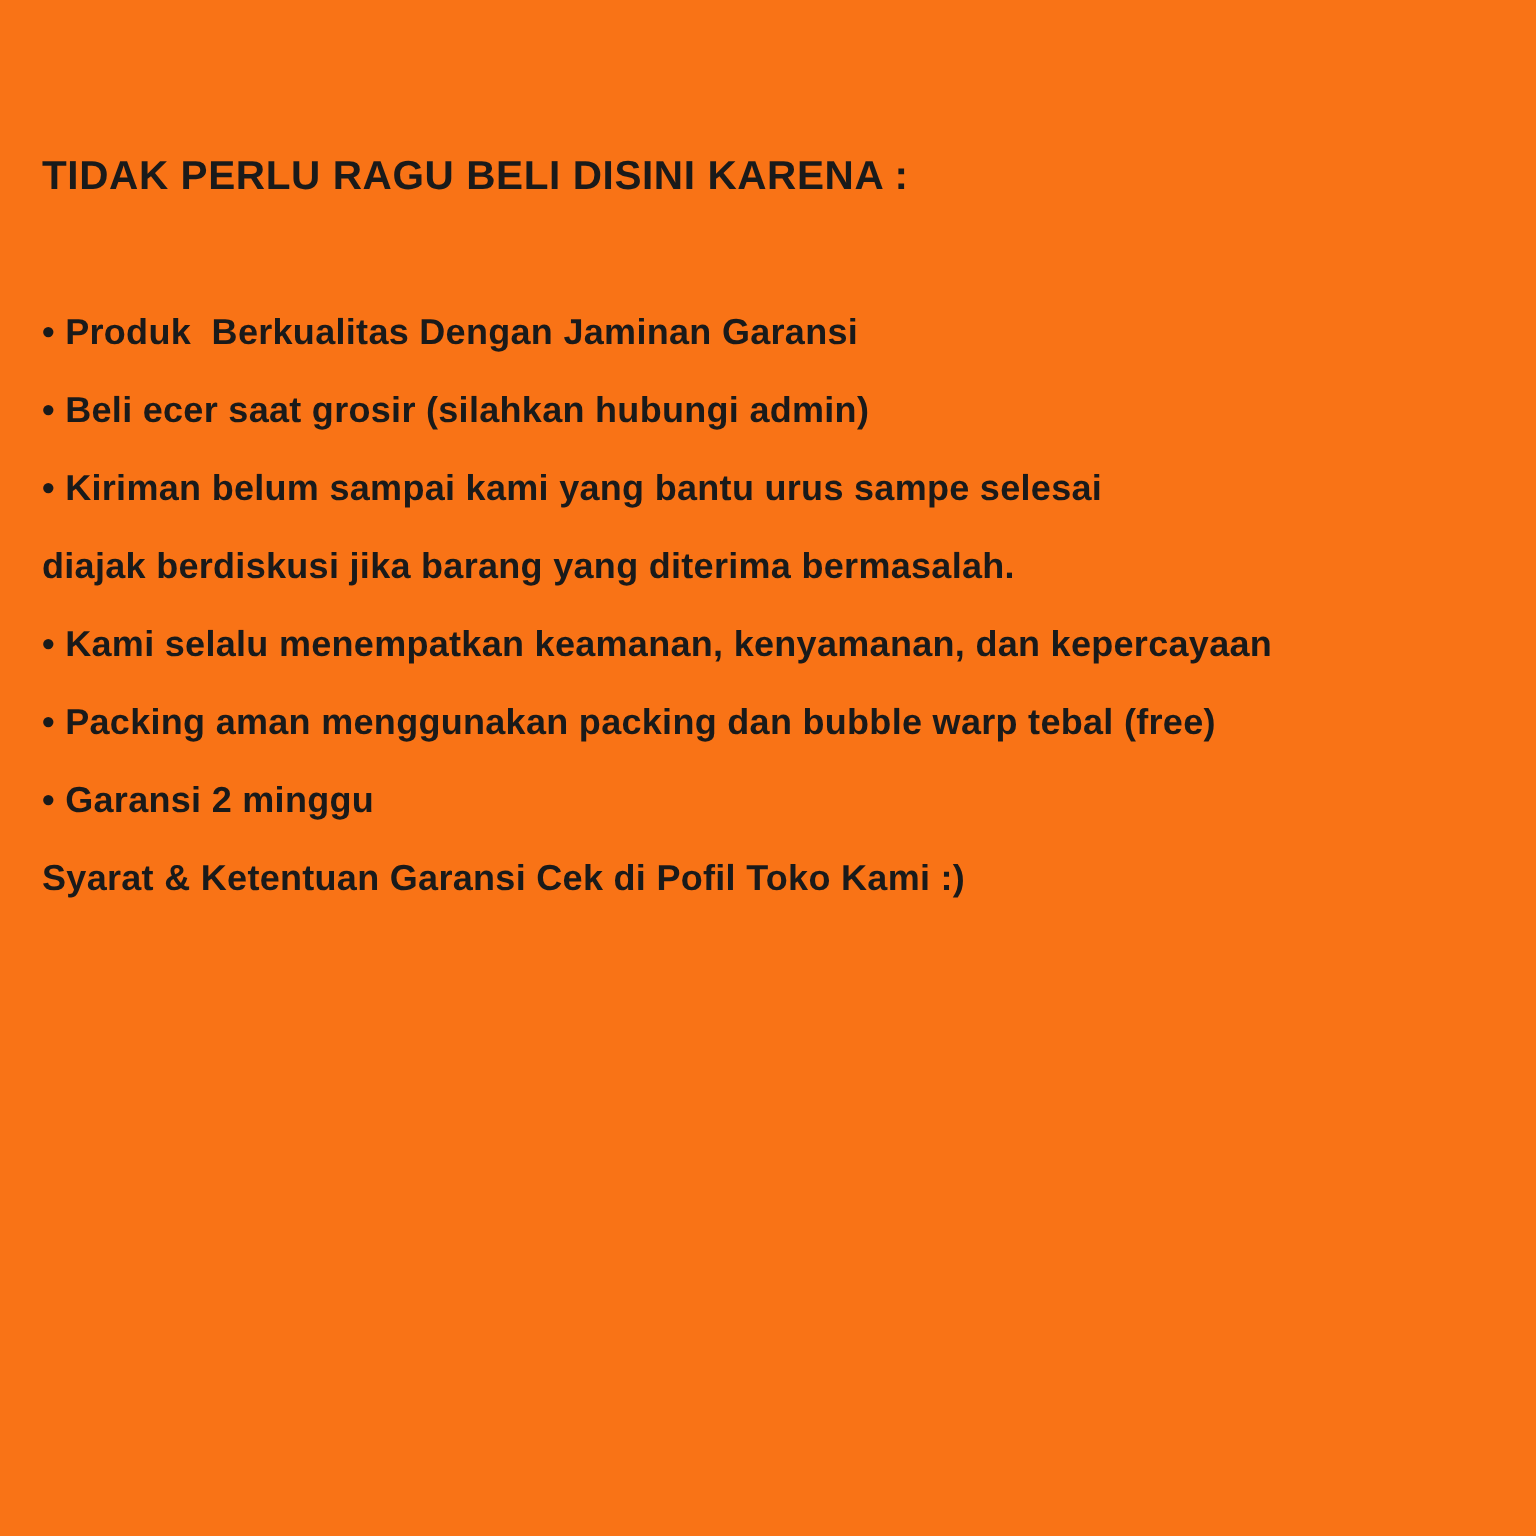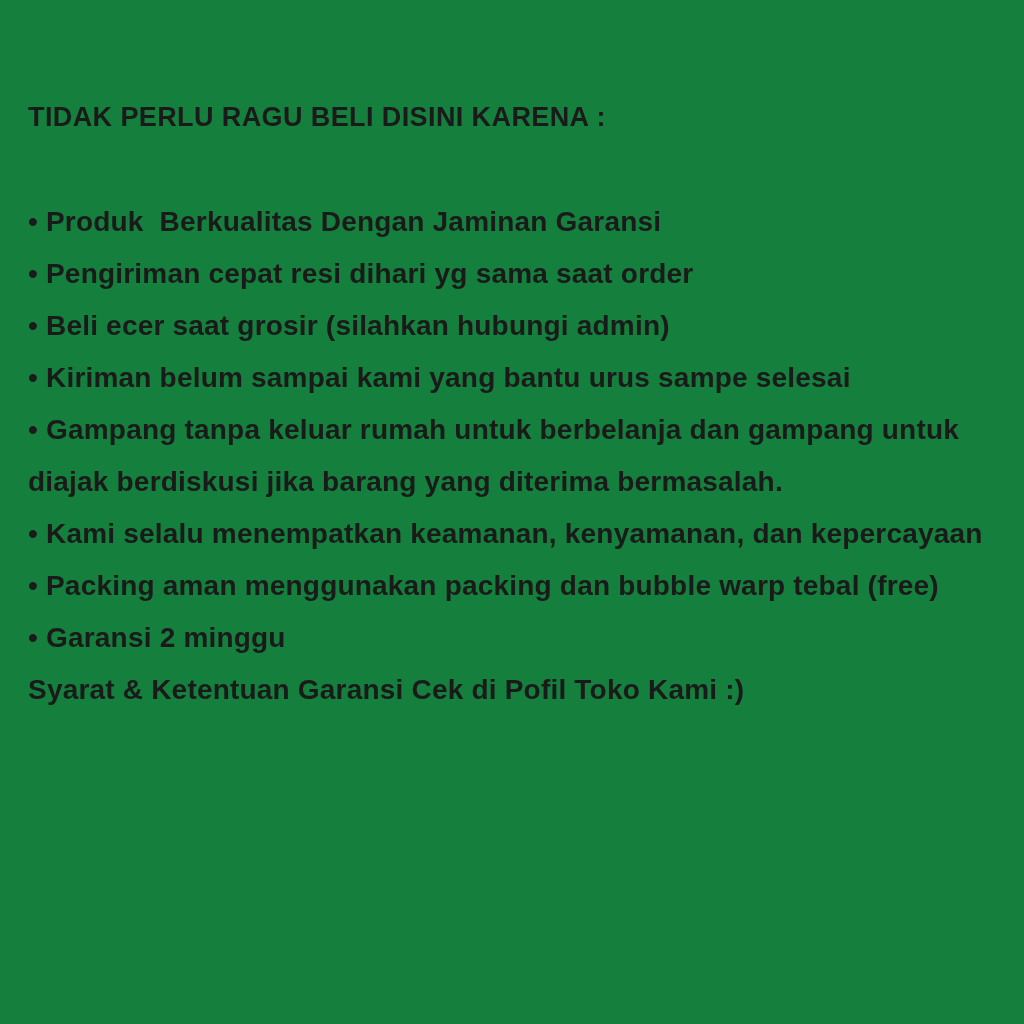--- a/index.html
+++ b/index.html
@@ -4,55 +4,53 @@
 <style>
   html, body {
     margin: 0;
     padding: 0;
     background: #ffffff;
   }
   .page {
     position: relative;
     width: 1024px;
     height: 1024px;
-    background: #15803d;
+    background: #f97316;
     overflow: hidden;
     box-sizing: border-box;
     padding: 91px 20px 0 28px;
     font-family: "Liberation Sans", "DejaVu Sans", sans-serif;
     color: #1a1a1a;
   }
   .heading {
     font-size: 27px;
     font-weight: 700;
     line-height: 52px;
     letter-spacing: 0.4px;
     white-space: pre;
   }
   .lines {
     margin-top: 53px;
   }
   .line {
-    font-size: 28px;
+    font-size: 24px;
     font-weight: 700;
     line-height: 52px;
     letter-spacing: 0.2px;
     white-space: pre;
   }
 </style>
 </head>
 <body>
 
 <div class="page">
   <div class="heading">TIDAK PERLU RAGU BELI DISINI KARENA :</div>
   <div class="lines">
     <div class="line">• Produk  Berkualitas Dengan Jaminan Garansi</div>
-    <div class="line">• Pengiriman cepat resi dihari yg sama saat order</div>
     <div class="line">• Beli ecer saat grosir (silahkan hubungi admin)</div>
     <div class="line">• Kiriman belum sampai kami yang bantu urus sampe selesai</div>
-    <div class="line">• Gampang tanpa keluar rumah untuk berbelanja dan gampang untuk</div>
     <div class="line">diajak berdiskusi jika barang yang diterima bermasalah.</div>
     <div class="line">• Kami selalu menempatkan keamanan, kenyamanan, dan kepercayaan</div>
     <div class="line">• Packing aman menggunakan packing dan bubble warp tebal (free)</div>
     <div class="line">• Garansi 2 minggu</div>
     <div class="line">Syarat &amp; Ketentuan Garansi Cek di Pofil Toko Kami :)</div>
   </div>
 </div>
 
 </body></html>

